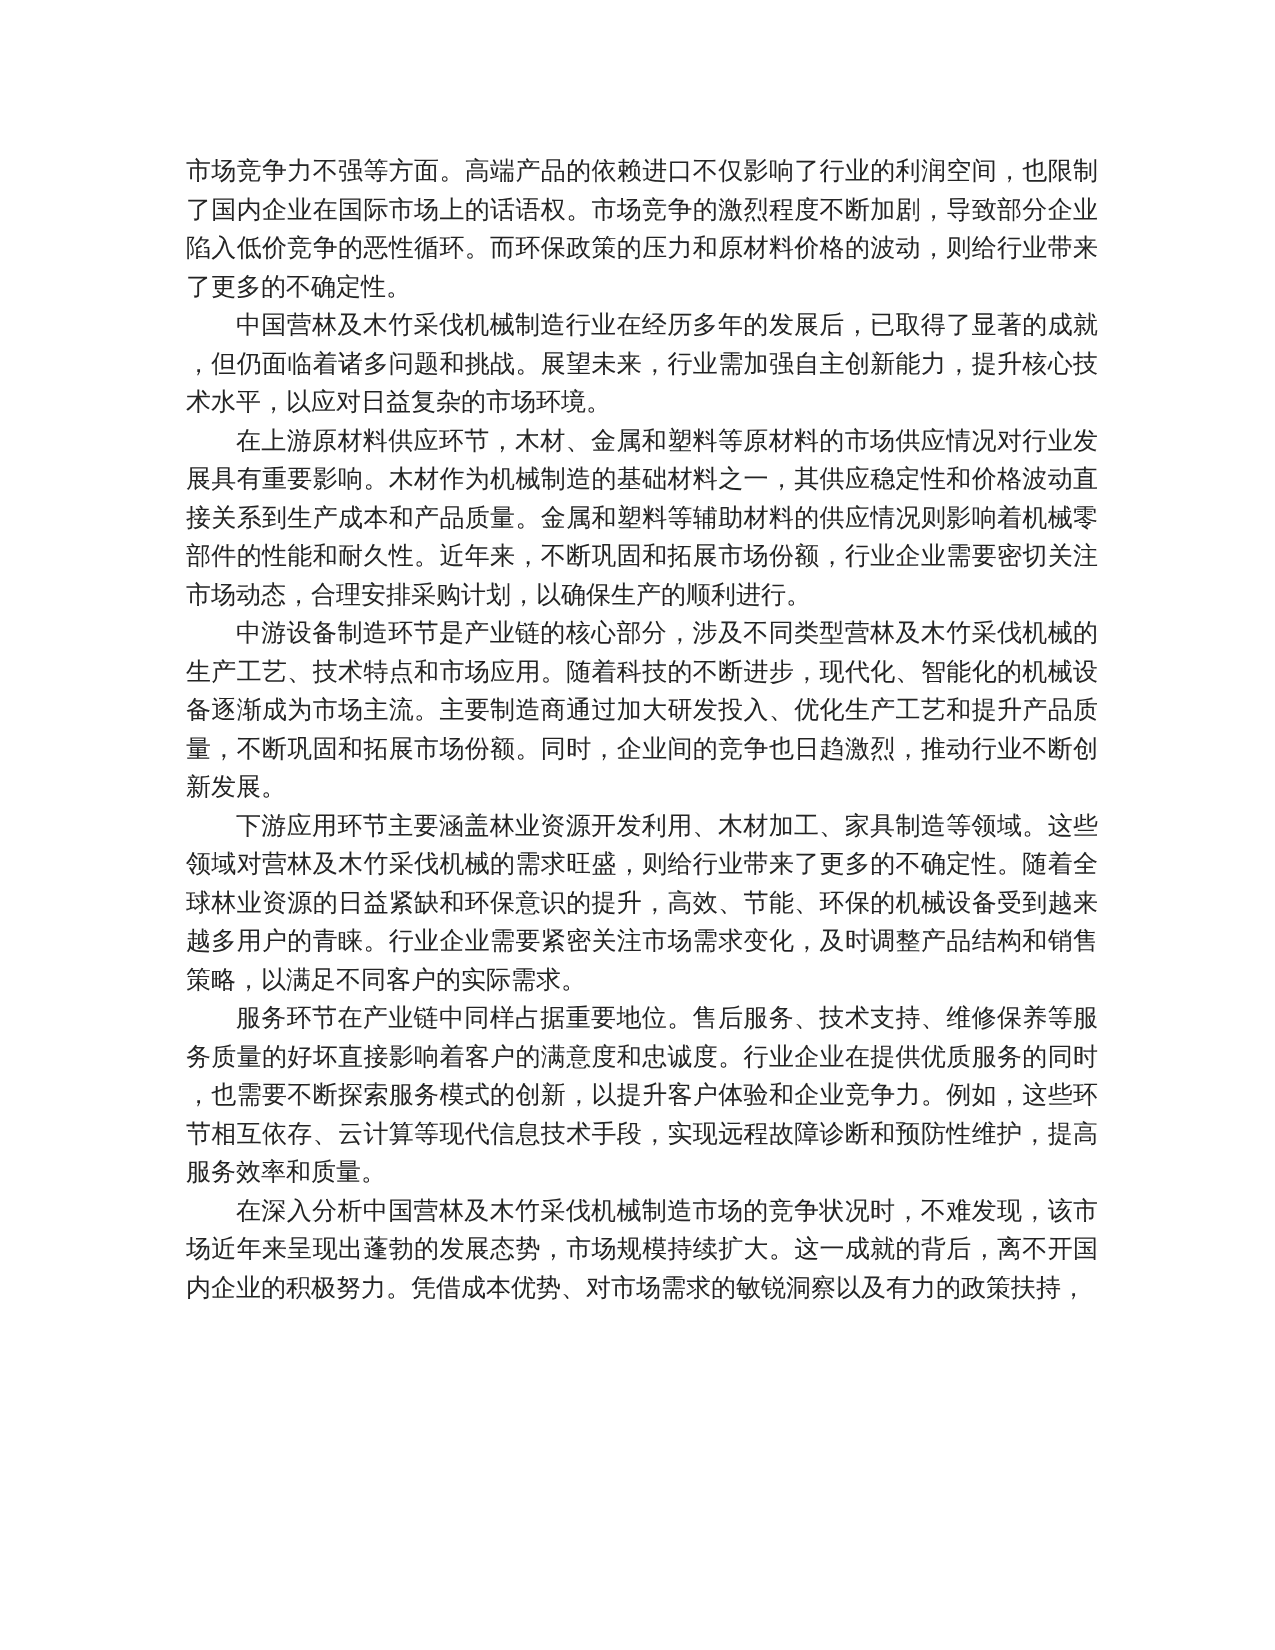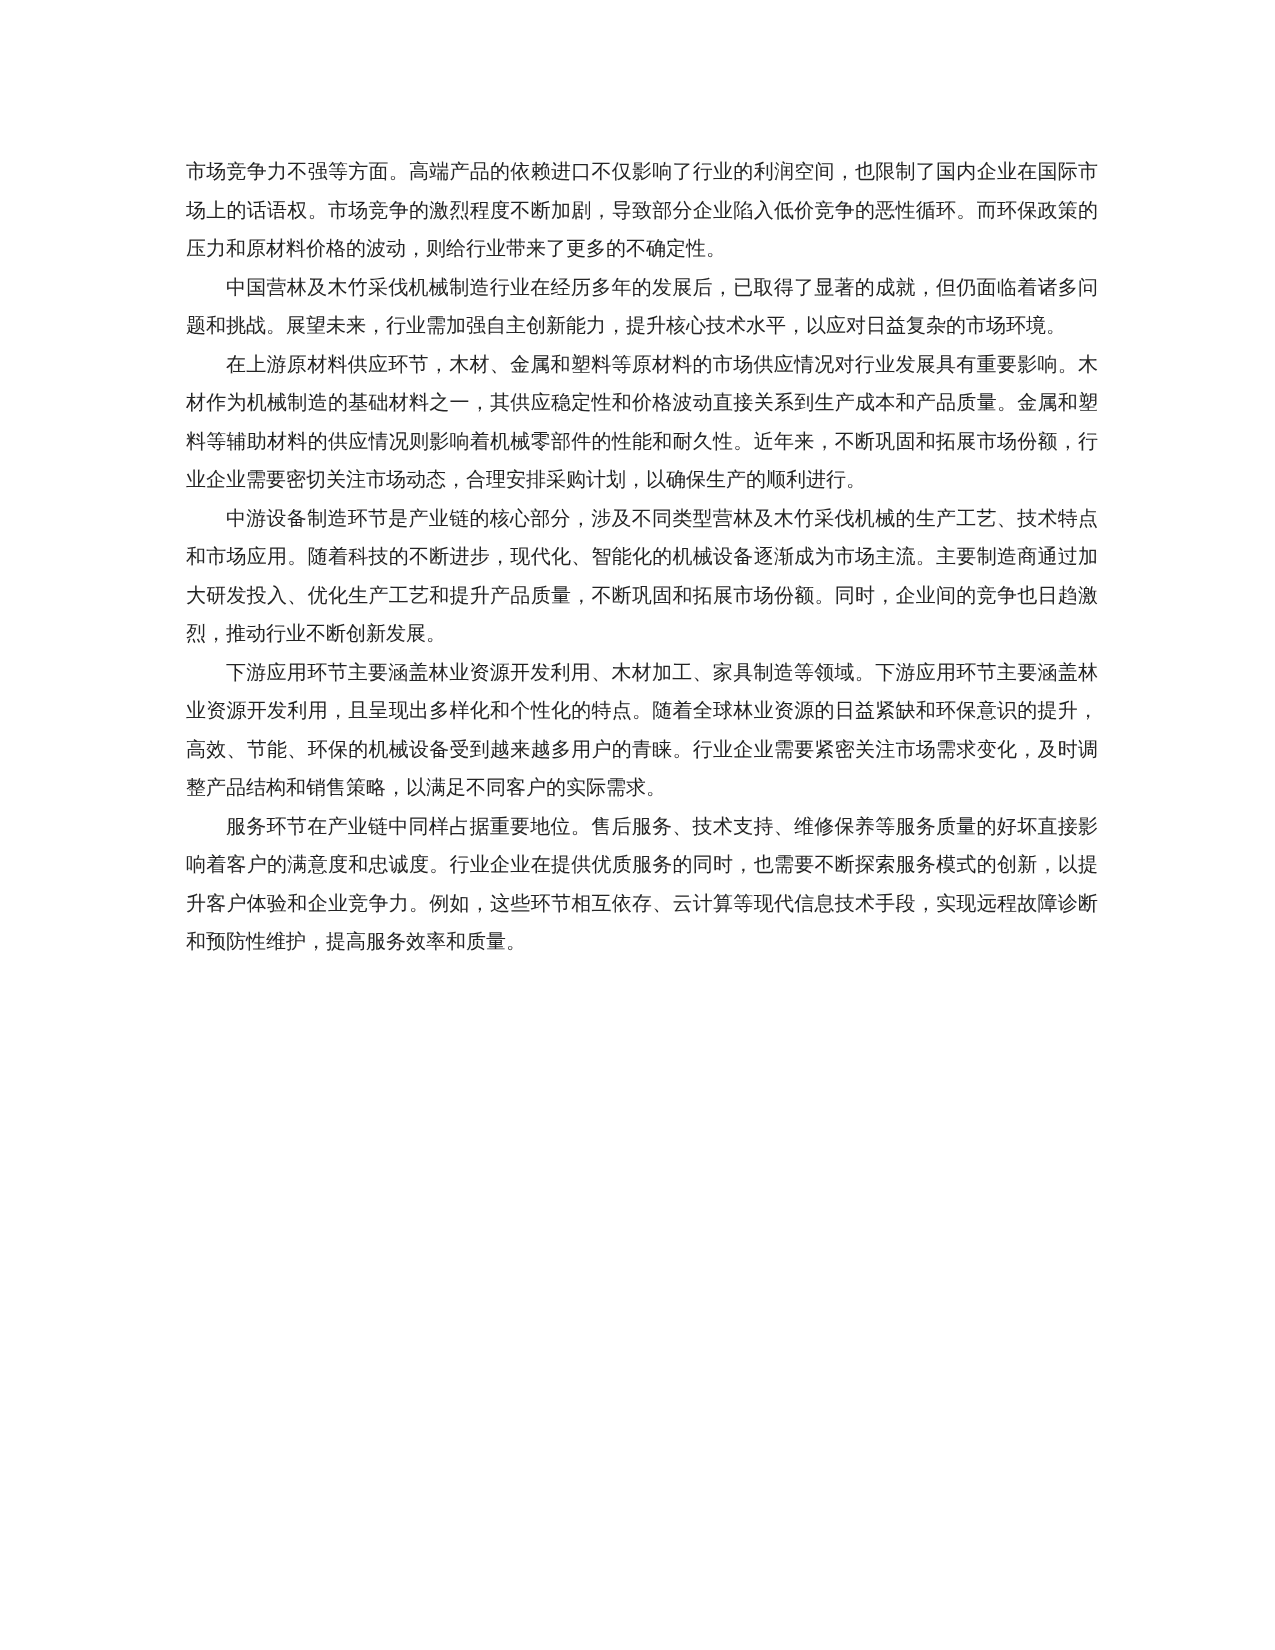--- a/index.html
+++ b/index.html
@@ -14,21 +14,21 @@
     background: #ffffff;
     overflow: hidden;
   }
   .content {
     position: absolute;
     left: 186px;
     top: 152px;
     width: 912px;
     color: #242424;
     font-family: "Liberation Serif", "DejaVu Serif", serif;
-    font-size: 20px;
+    font-size: 25px;
     line-height: 38.5px;
     text-align: justify;
   }
   .content p {
     margin: 0;
     padding: 0;
     line-break: anywhere;
     overflow-wrap: anywhere;
     word-break: break-all;
   }
@@ -41,16 +41,17 @@
 </style>
 </head>
 <body>
 
 <div class="page">
   <div class="content">
     <p>市场竞争力不强等方面。高端产品的依赖进口不仅影响了行业的利润空间，也限制了国内企业在国际市场上的话语权。市场竞争的激烈程度不断加剧，导致部分企业陷入低价竞争的恶性循环。而环保政策的压力和原材料价格的波动，则给行业带来了更多的不确定性。</p>
     <p class="indent">中国营林及木竹采伐机械制造行业在经历多年的发展后，已取得了显著的成就，但仍面临着诸多问题和挑战。展望未来，行业需加强自主创新能力，提升核心技术水平，以应对日益复杂的市场环境。</p>
     <p class="indent">在上游原材料供应环节，木材、金属和塑料等原材料的市场供应情况对行业发展具有重要影响。木材作为机械制造的基础材料之一，其供应稳定性和价格波动直接关系到生产成本和产品质量。金属和塑料等辅助材料的供应情况则影响着机械零部件的性能和耐久性。近年来，不断巩固和拓展市场份额，行业企业需要密切关注市场动态，合理安排采购计划，以确保生产的顺利进行。</p>
     <p class="indent">中游设备制造环节是产业链的核心部分，涉及不同类型营林及木竹采伐机械的生产工艺、技术特点和市场应用。随着科技的不断进步，现代化、智能化的机械设备逐渐成为市场主流。主要制造商通过加大研发投入、优化生产工艺和提升产品质量，不断巩固和拓展市场份额。同时，企业间的竞争也日趋激烈，推动行业不断创新发展。</p>
-    <p class="indent">下游应用环节主要涵盖林业资源开发利用、木材加工、家具制造等领域。下游应用环节主要涵盖林业资源开发利用，且呈现出多样化和个性化的特点。随着全球林业资源的日益紧缺和环保意识的提升，高效、节能、环保的机械设备受到越来越多用户的青睐。行业企业需要紧密关注市场需求变化，及时调整产品结构和销售策略，以满足不同客户的实际需求。</p>
+    <p class="indent">下游应用环节主要涵盖林业资源开发利用、木材加工、家具制造等领域。这些领域对营林及木竹采伐机械的需求旺盛，则给行业带来了更多的不确定性。随着全球林业资源的日益紧缺和环保意识的提升，高效、节能、环保的机械设备受到越来越多用户的青睐。行业企业需要紧密关注市场需求变化，及时调整产品结构和销售策略，以满足不同客户的实际需求。</p>
     <p class="indent">服务环节在产业链中同样占据重要地位。售后服务、技术支持、维修保养等服务质量的好坏直接影响着客户的满意度和忠诚度。行业企业在提供优质服务的同时，也需要不断探索服务模式的创新，以提升客户体验和企业竞争力。例如，这些环节相互依存、云计算等现代信息技术手段，实现远程故障诊断和预防性维护，提高服务效率和质量。</p>
+    <p class="indent">在深入分析中国营林及木竹采伐机械制造市场的竞争状况时，不难发现，该市场近年来呈现出蓬勃的发展态势，市场规模持续扩大。这一成就的背后，离不开国内企业的积极努力。凭借成本优势、对市场需求的敏锐洞察以及有力的政策扶持，</p>
   </div>
 </div>
 
 </body></html>

